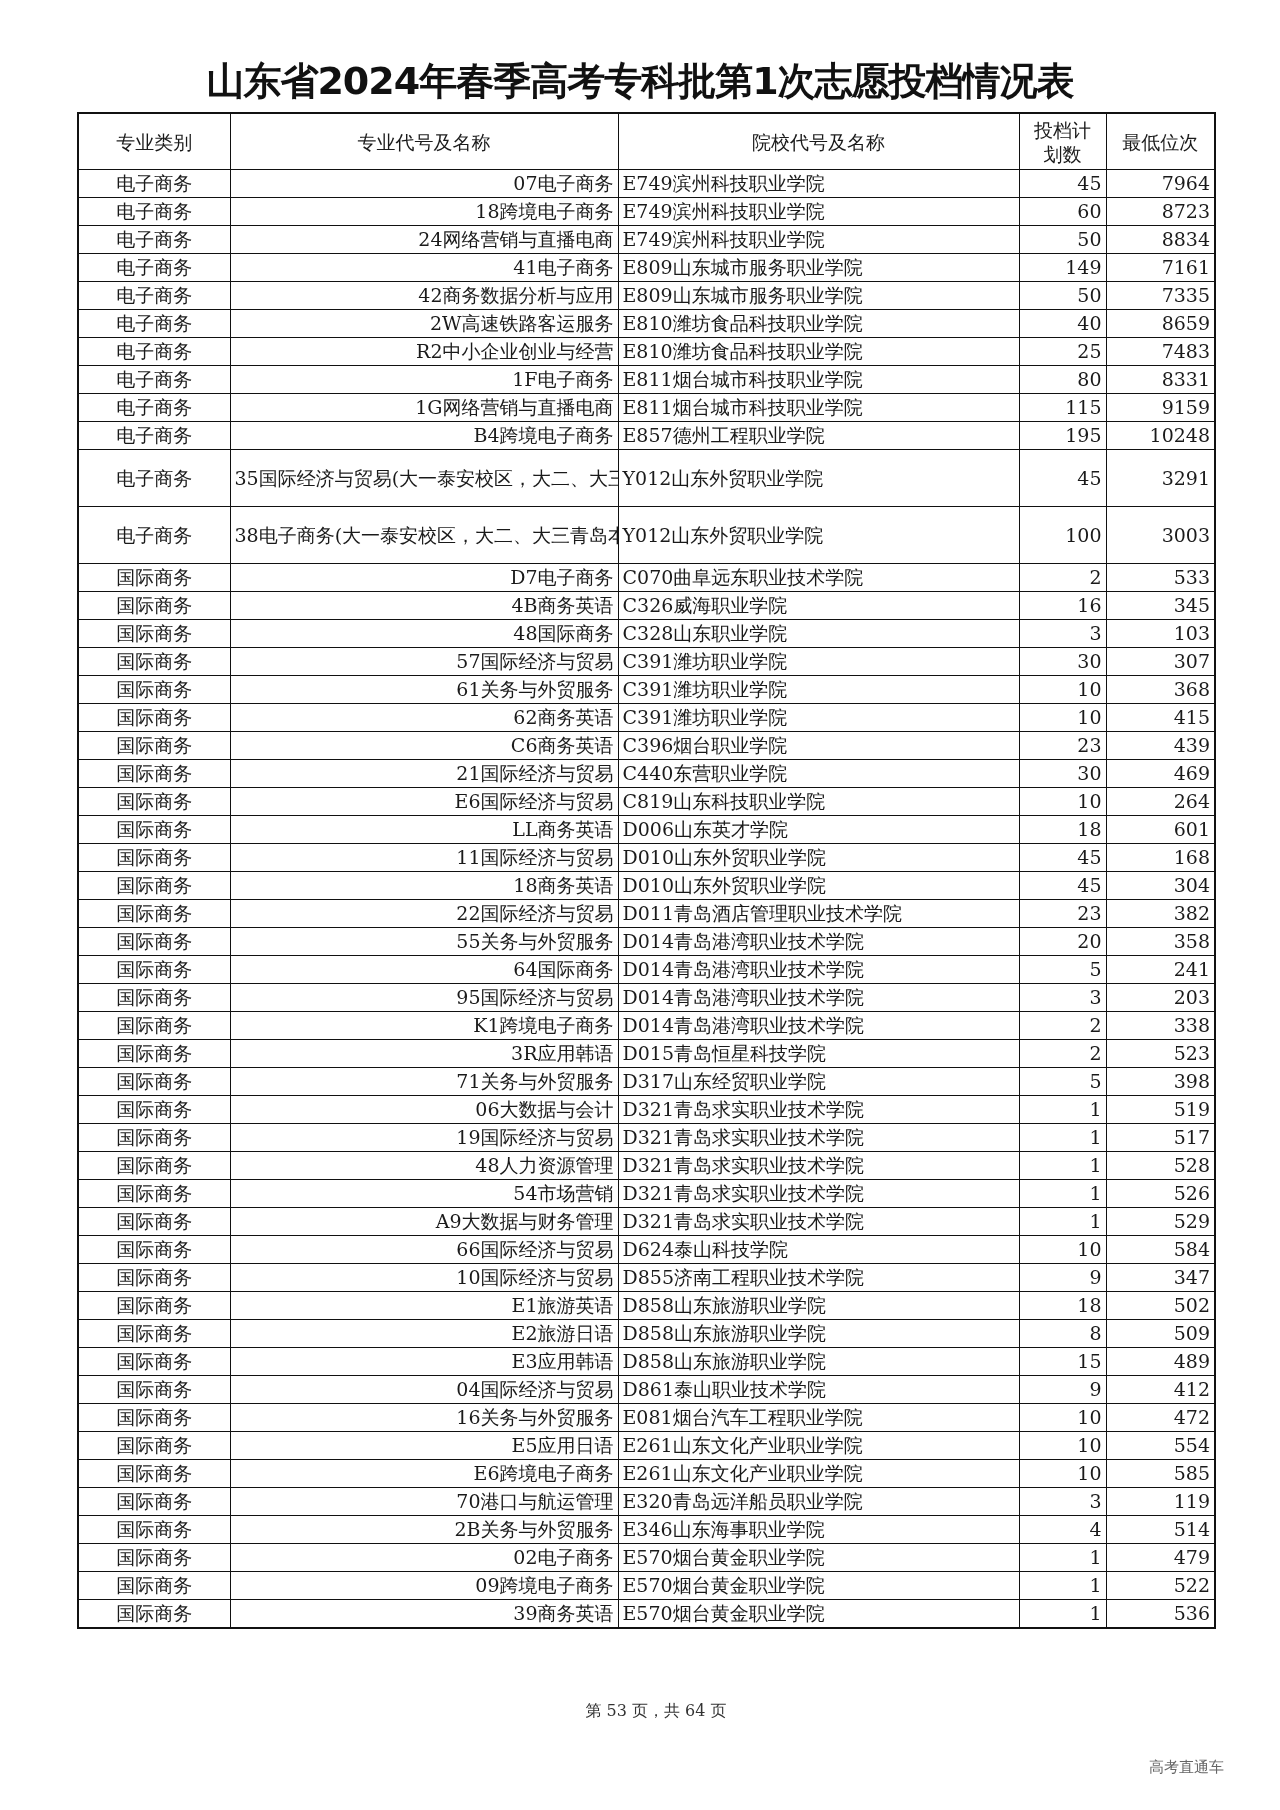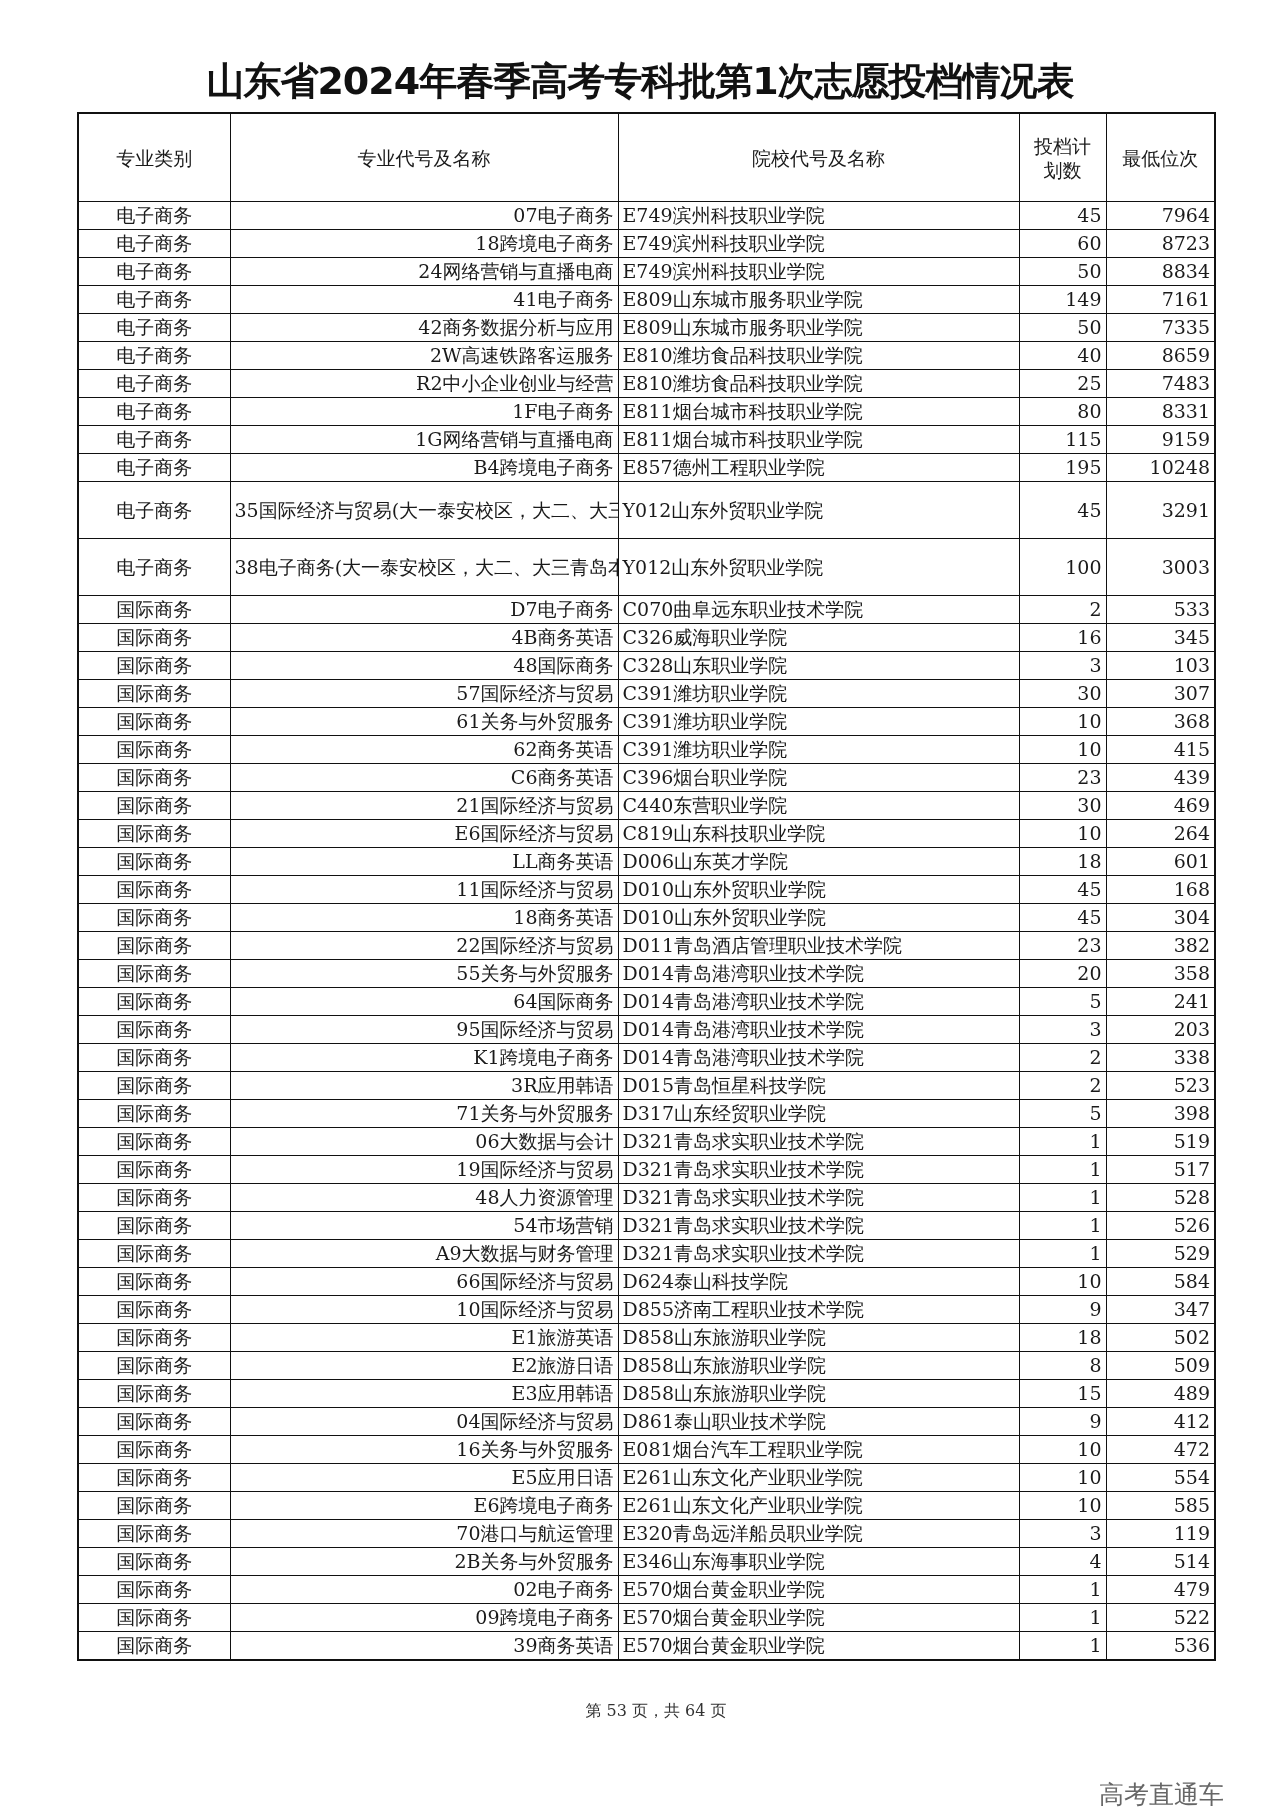--- a/index.html
+++ b/index.html
@@ -50,44 +50,43 @@
     td.major { text-align: right; padding-left: 3px; white-space: normal; line-height: 27px; }
     td.school { text-align: left; padding-left: 3px; }
     td.num { text-align: right; padding-right: 3px; }
     .footer {
       position: absolute; left: 16px; top: 1701px; width: 1280px;
       text-align: center; font-size: 16px; color: #333;
       font-family: "DejaVu Serif", "Liberation Serif", serif;
     }
     .watermark {
       position: absolute; right: 56px; top: 1758px;
-      font-size: 25px; color: #666;
+      font-size: 15px; color: #666;
       font-family: "DejaVu Sans", "Liberation Sans", sans-serif;
-      margin-top: 20px;
     }
   </style>
 </head>
 <body>
 
 <div class="title">山东省2024年春季高考专科批第1次志愿投档情况表</div>
 
 <table class="grid">
   <colgroup>
     <col class="c1">
       <col class="c2">
       <col class="c3">
       <col class="c4">
       <col class="c5">
   </colgroup>
   <thead>
     <tr>
       <th>专业类别</th>
       <th>专业代号及名称</th>
       <th>院校代号及名称</th>
-      <th style="padding:16px 10px;">投档计划数</th>
+      <th style="padding:0 10px;">投档计划数</th>
       <th style="padding:0 2px;">最低位次</th>
     </tr>
   </thead>
   <tbody id="rows">
       <tr>
         <td class="cat">电子商务</td>
         <td class="major">07电子商务</td>
         <td class="school">E749滨州科技职业学院</td>
         <td class="num">45</td>
         <td class="num">7964</td>

